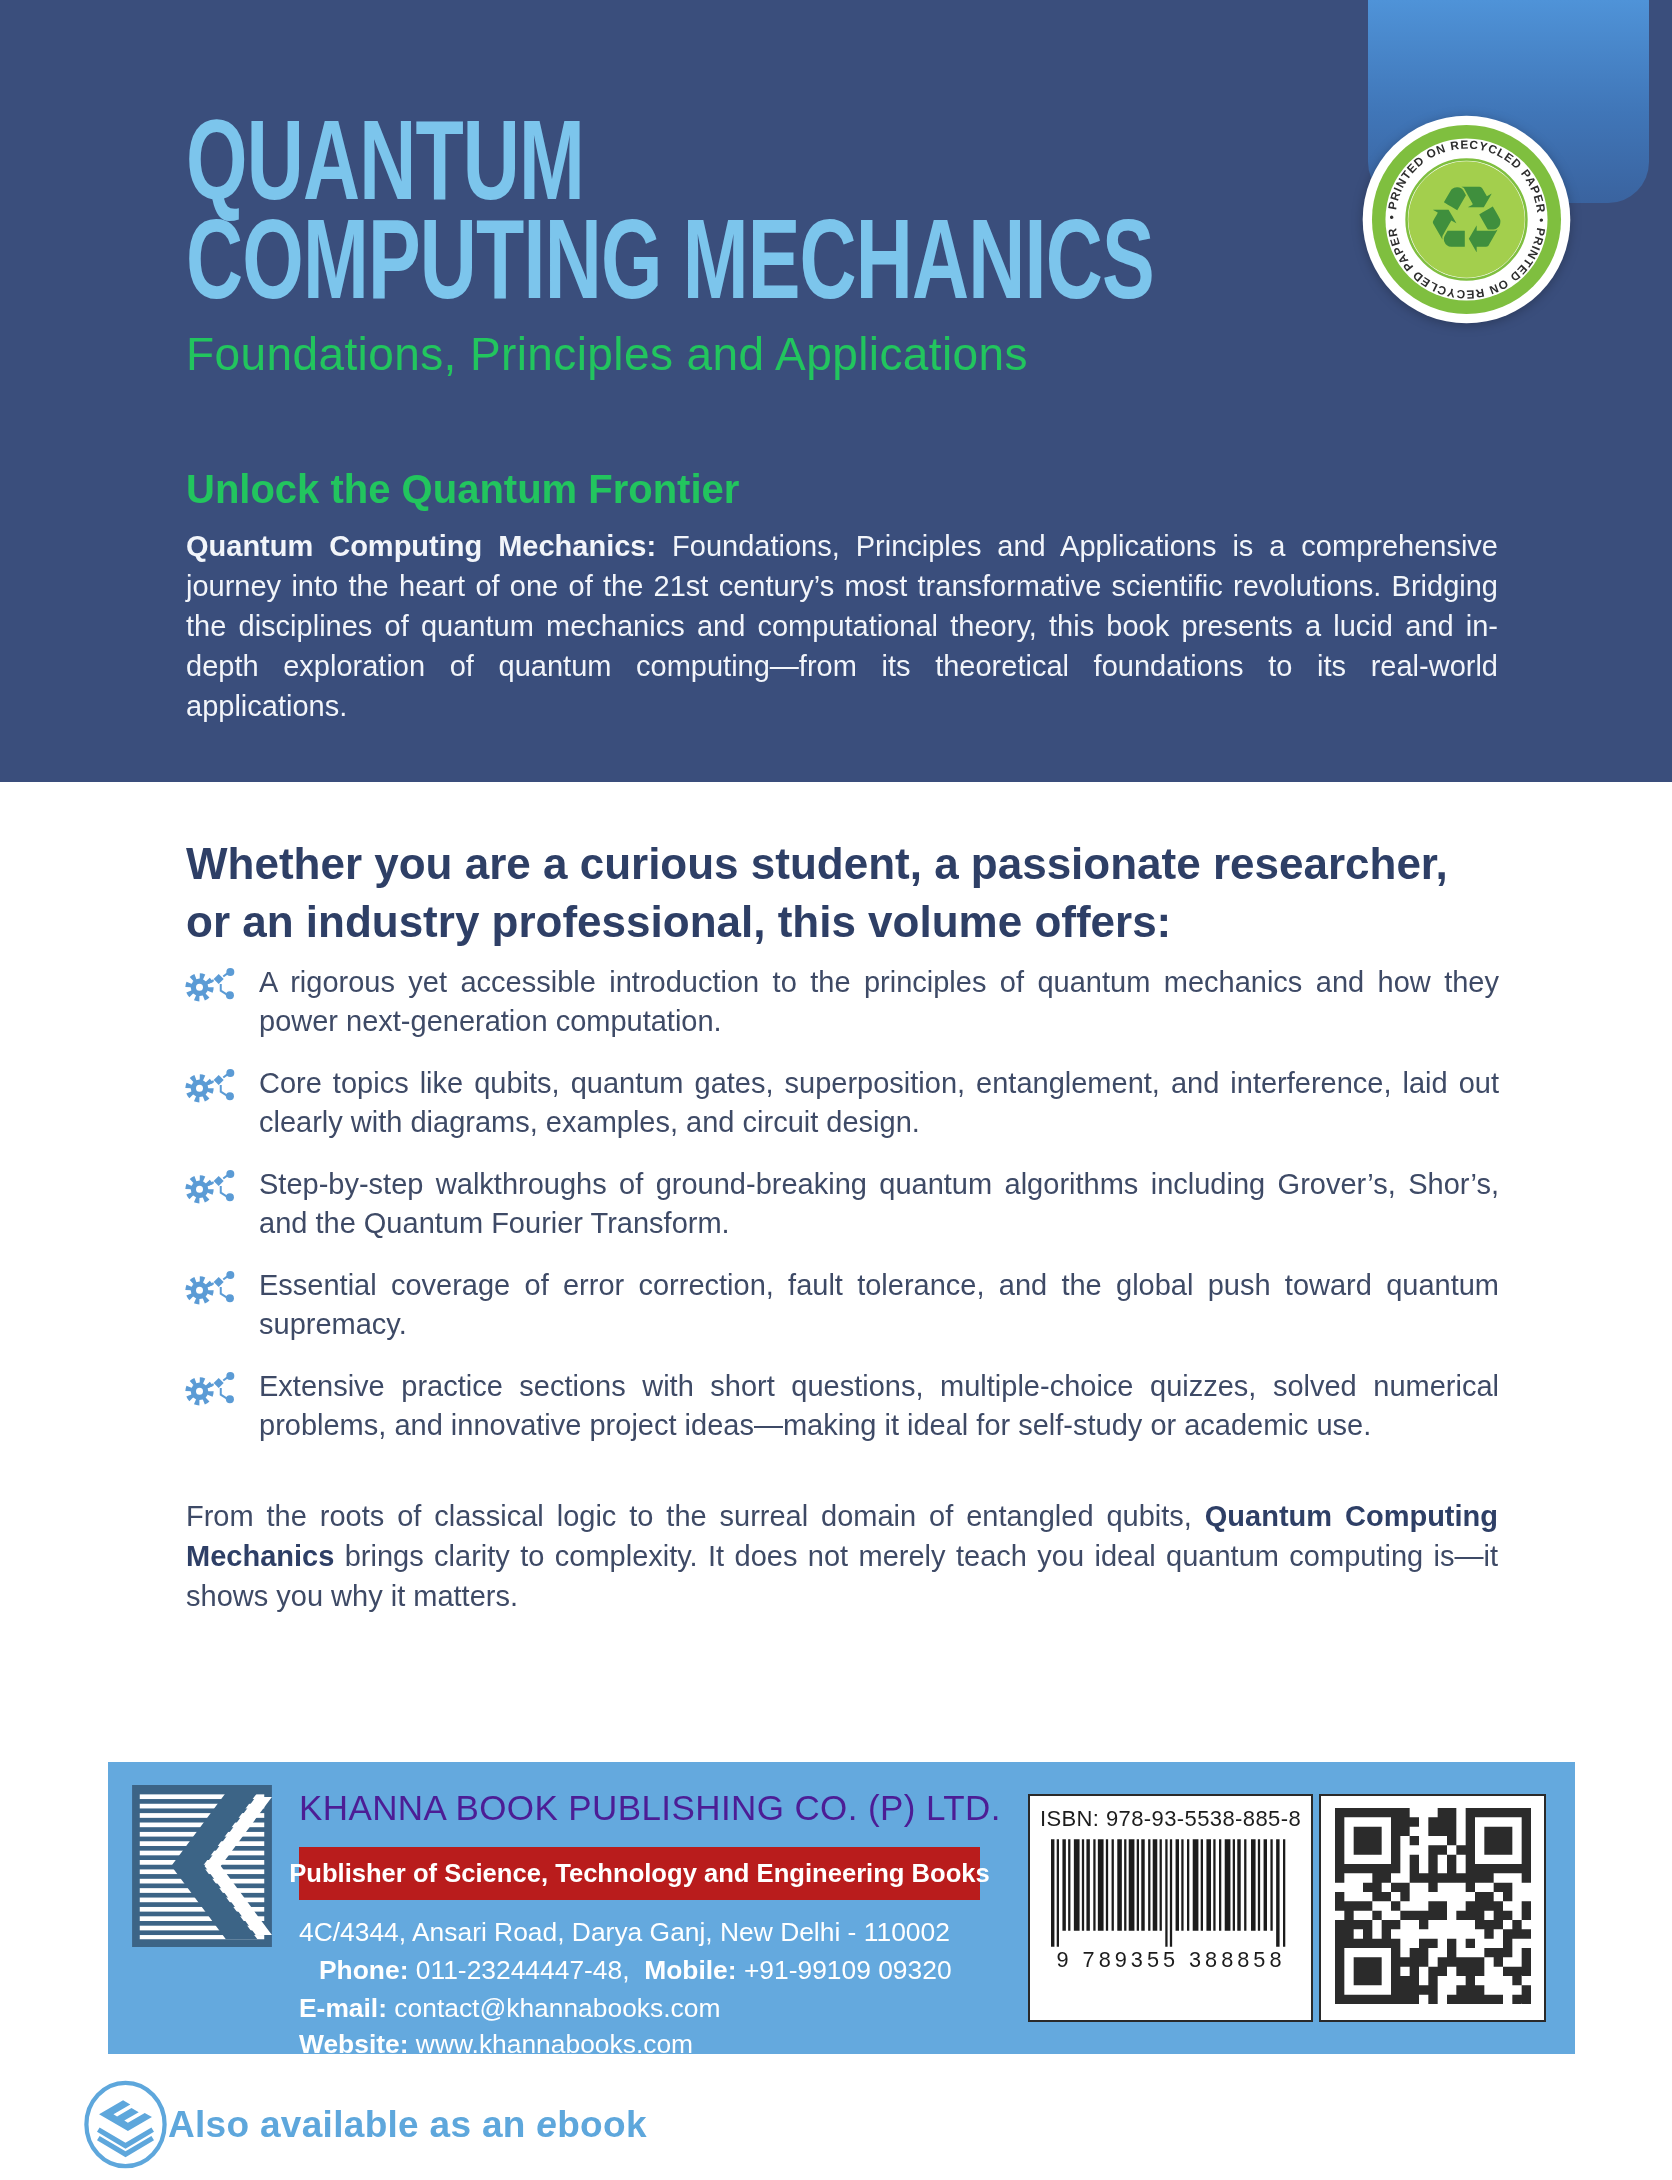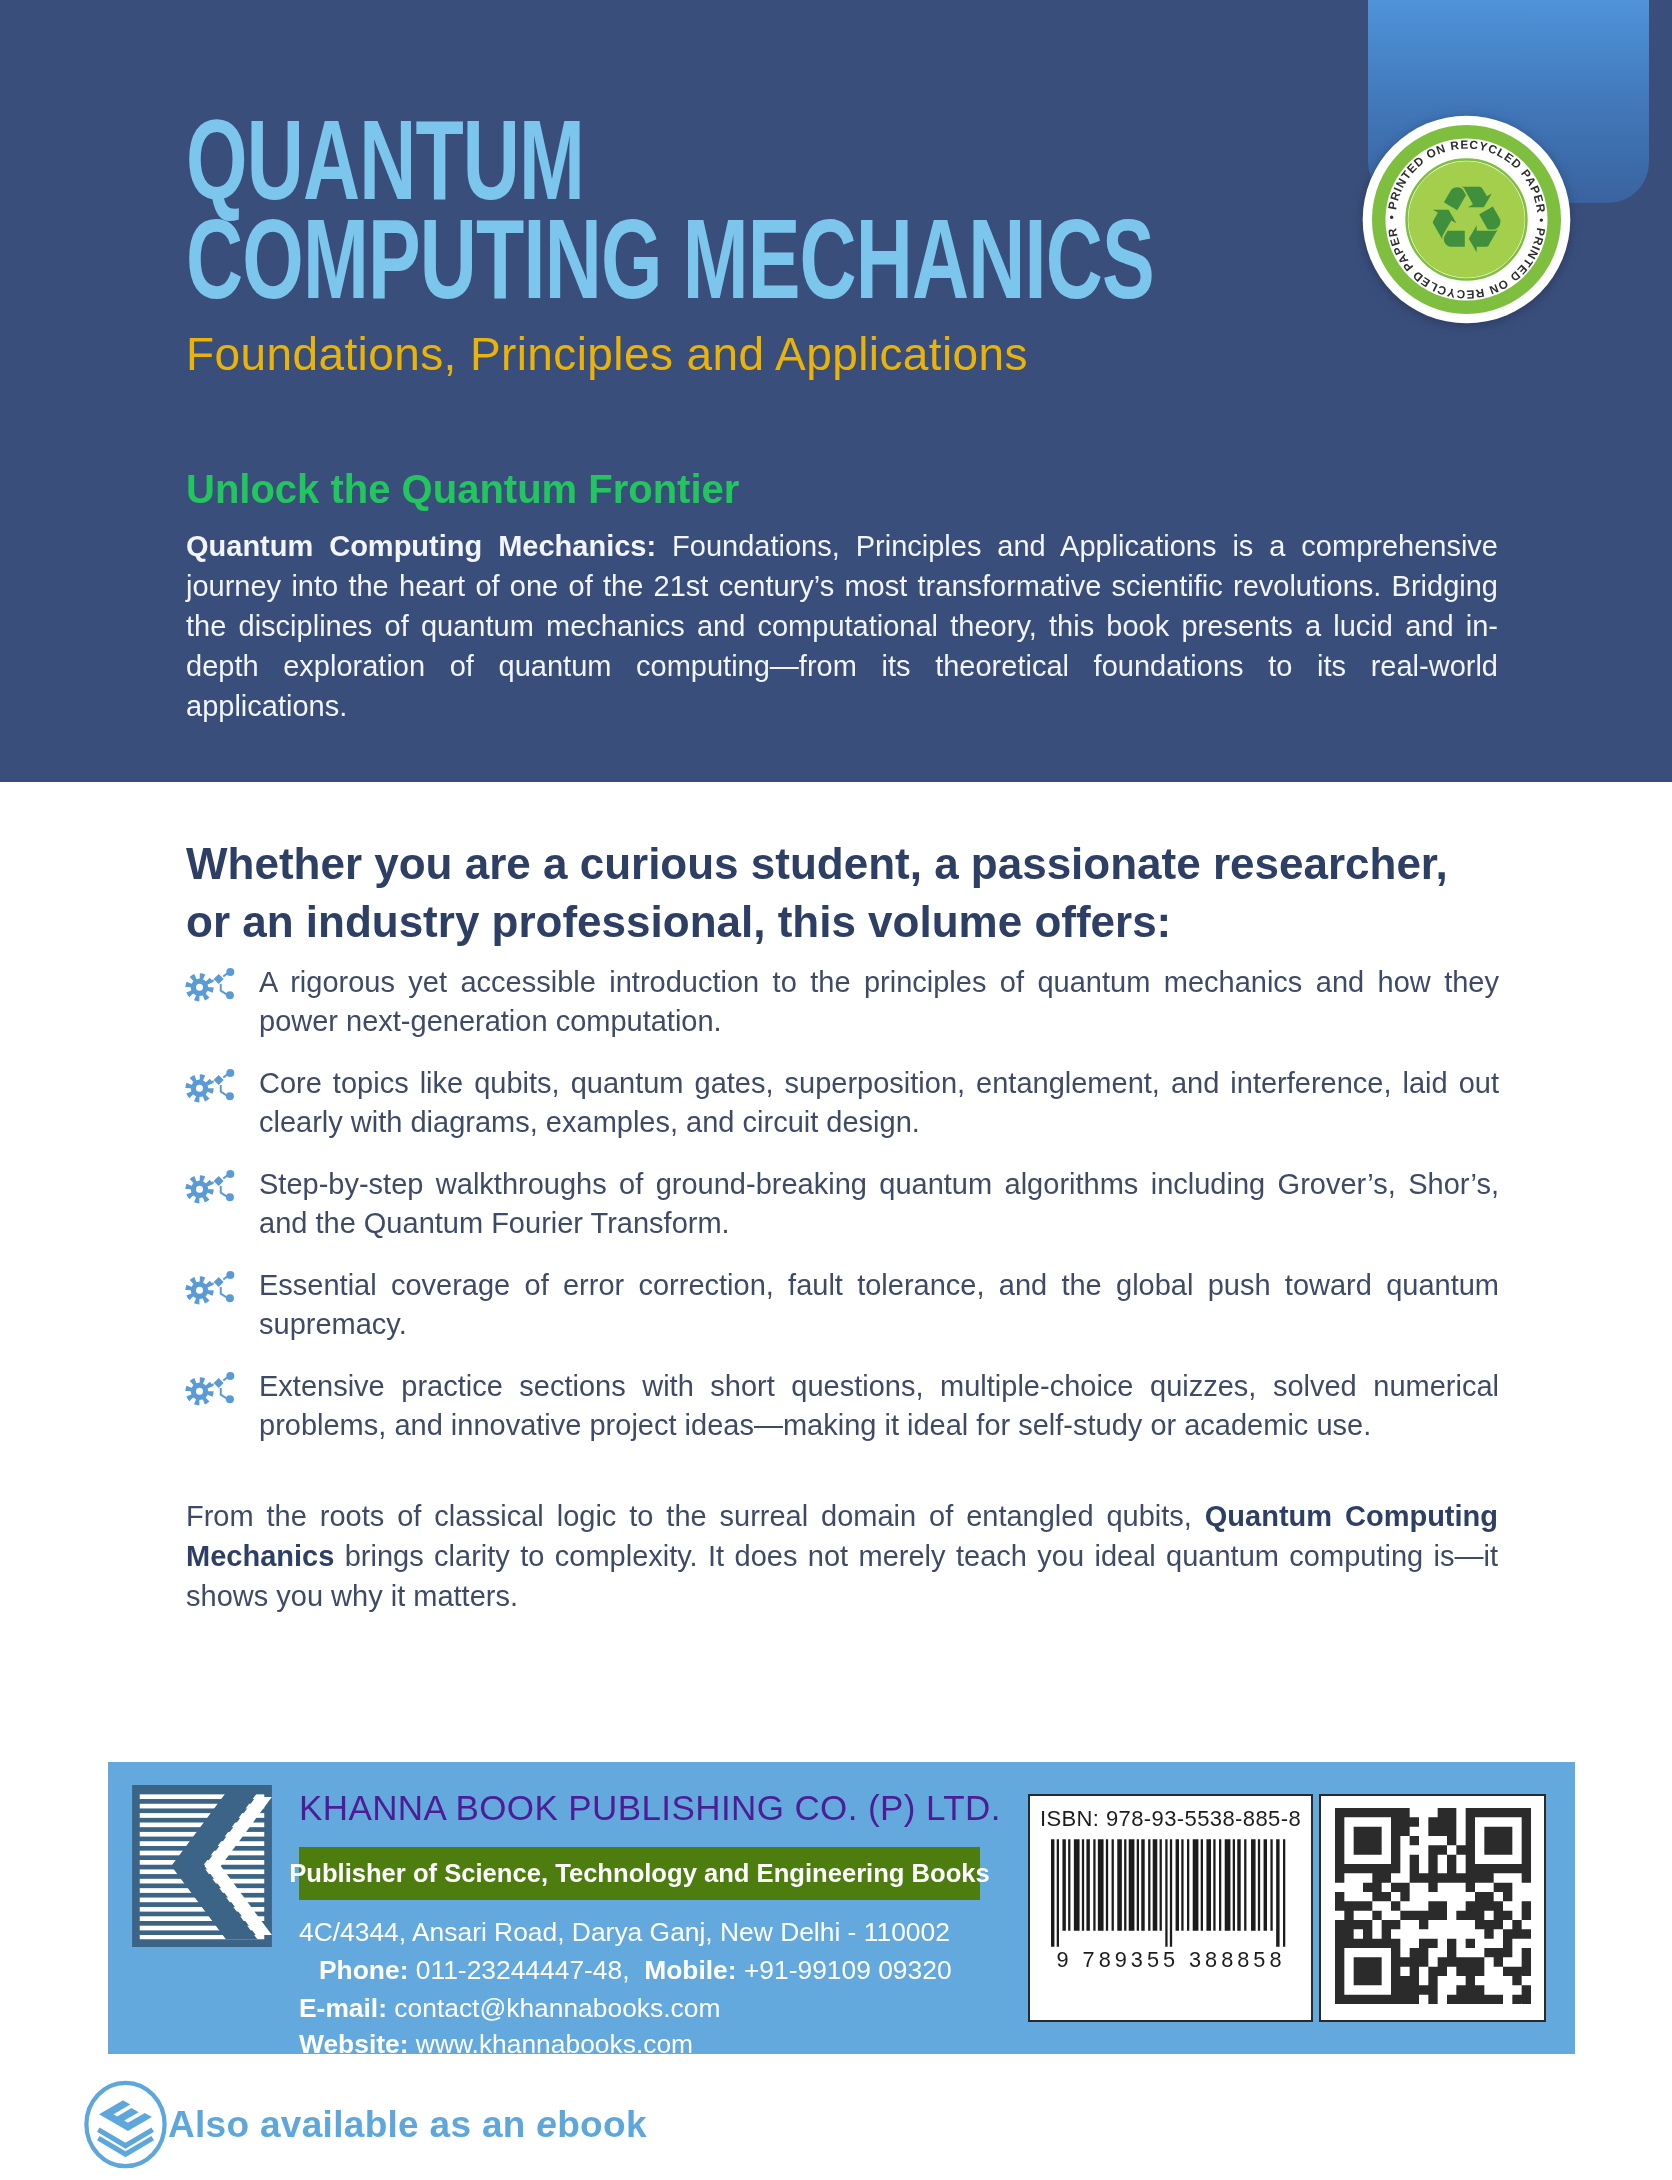--- a/index.html
+++ b/index.html
@@ -9,21 +9,21 @@
   
   .hero{position:absolute;left:0;top:0;width:1673px;height:782px;background:#3a4e7c;}
   .ribbon{position:absolute;left:1368px;top:0;width:281px;height:203px;
           background:linear-gradient(180deg,#4f93d8 0%,#4076b8 55%,#3a639f 100%);
           border-radius:0 0 41px 41px;}
   .badge{position:absolute;left:1361px;top:114px;width:211px;height:211px;filter:drop-shadow(0 2.6px 5.1px rgba(0,0,0,.25));}
   .title-line{position:absolute;left:186px;color:#7cc5ec;font-weight:700;line-height:85px;
               font-size:85px;letter-spacing:-0.9px;white-space:nowrap;}
   .title-line>span{display:inline-block;transform:scale(.93,1.32);transform-origin:left center;}
   .t1{top:118px;} .t2{top:217px;}
-  .subtitle{position:absolute;left:186px;top:327px;color:#eab308;font-size:46px;font-weight:400;
+  .subtitle{position:absolute;left:186px;top:327px;color:#22c55e;font-size:46px;font-weight:400;
             letter-spacing:0.4px;white-space:nowrap;}
   .intro-head{position:absolute;left:186px;top:467px;color:#22c55e;font-size:40px;font-weight:700;}
   .intro{position:absolute;left:186px;top:526px;width:1312px;color:#f2f5fa;font-size:29px;
          line-height:40px;text-align:justify;}
   .intro b{font-weight:700;}
 
   
   .offers-head{position:absolute;left:186px;top:835px;color:#2e3f66;font-size:44px;font-weight:700;
                line-height:58px;white-space:nowrap;}
   .bullets{position:absolute;left:182px;top:963px;width:1317px;list-style:none;margin:0;padding:0;}
@@ -32,21 +32,21 @@
   .bullet-text{flex:1;color:#3e4a66;font-size:29px;line-height:39px;text-align:justify;}
   .closing{position:absolute;left:186px;top:1496px;width:1312px;color:#3e4a66;font-size:29px;
            line-height:40px;text-align:justify;}
   .closing b{color:#2e3f66;font-weight:700;}
 
   
   .panel{position:absolute;left:108px;top:1762px;width:1467px;height:292px;background:#64a9de;}
   .klogo{position:absolute;left:24px;top:23px;width:140px;height:162px;}
   .pub-name{position:absolute;left:191px;top:25.6px;color:#4c1d95;font-size:35px;font-weight:400;
             letter-spacing:0.4px;white-space:nowrap;}
-  .tagline{position:absolute;left:191px;top:85px;width:681px;height:53px;background:#4d7c0f;
+  .tagline{position:absolute;left:191px;top:85px;width:681px;height:53px;background:#b91c1c;
            display:flex;align-items:center;justify-content:center;color:#ffffff;font-size:25.6px;
            font-weight:700;white-space:nowrap;}
   .pline{position:absolute;left:191px;color:#ffffff;font-size:26.4px;white-space:nowrap;}
   .pline b{font-weight:700;}
   .l-addr{top:155px;} .l-phone{top:193px;margin-left:20px;} .l-email{top:231px;} .l-web{top:267px;}
 
   .isbn-box{position:absolute;left:920px;top:31.5px;width:285px;height:228px;background:#ffffff;
             border:2.6px solid #2a2a2a;box-sizing:border-box;}
   .isbn-label{margin-top:10.2px;text-align:center;color:#1d1d1d;font-size:22px;letter-spacing:0.4px;}
   .isbn-box svg{display:block;margin:5.1px auto 0;}

